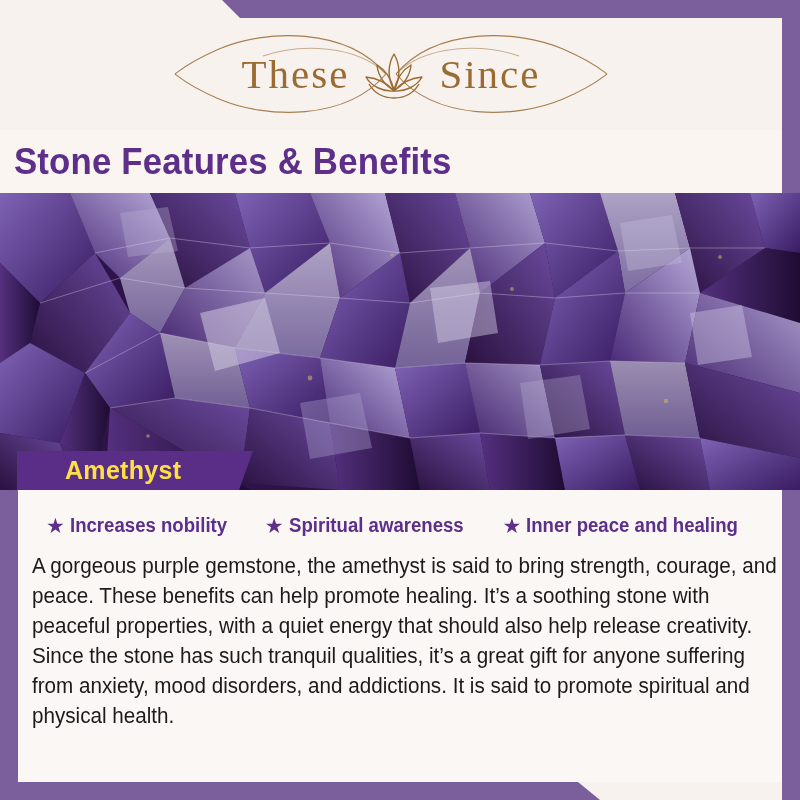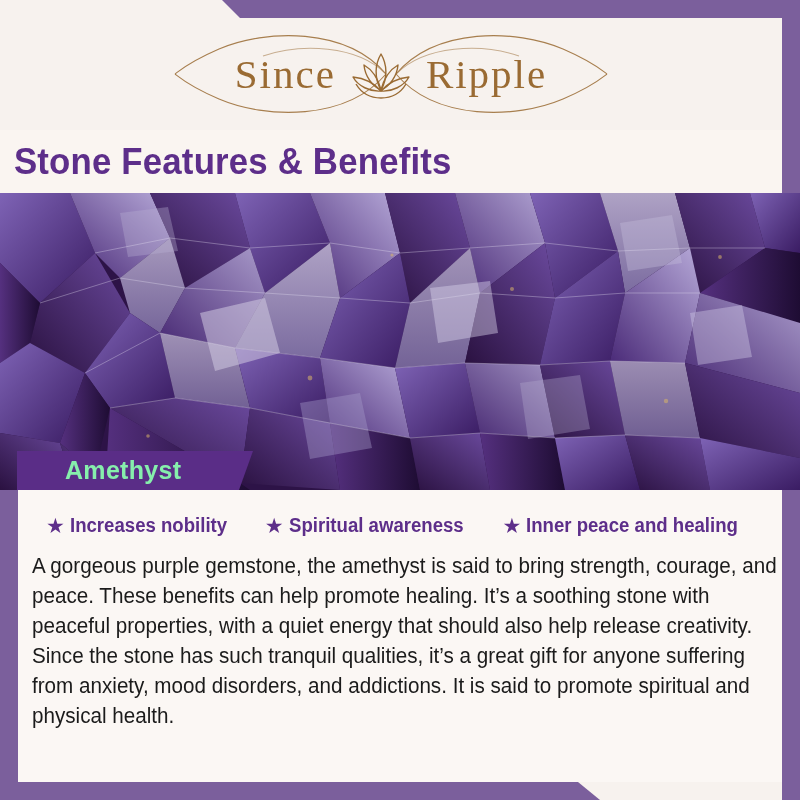--- a/index.html
+++ b/index.html
@@ -124,21 +124,21 @@
     left: 17px;
     top: 451px;
     width: 236px;
     height: 39px;
     background: #5a2d87;
     clip-path: polygon(0 0, 236px 0, 222px 39px, 0 39px);
     display: flex;
     align-items: center;
   }
   .stone-label-text {
-    color: #86efac;
+    color: #fde047;
     font-size: 25px;
     font-weight: bold;
     margin-left: 48px;
     letter-spacing: 0.3px;
   }
 
   
   .content {
     position: absolute;
     left: 18px;
@@ -201,34 +201,34 @@
         <g fill="none" stroke="#9a6b33" stroke-width="1.1" opacity="0.85">
           <path d="M215 43 C 175 -4, 95 -2, 48 18 C 18 31, 8 40, 4 43"></path>
           <path d="M215 43 C 175 90, 95 88, 48 68 C 18 55, 8 46, 4 43"></path>
           <path d="M225 43 C 265 -4, 345 -2, 392 18 C 422 31, 432 40, 436 43"></path>
           <path d="M225 43 C 265 90, 345 88, 392 68 C 422 55, 432 46, 436 43"></path>
           <path d="M215 43 C 186 14, 130 12, 92 25" opacity="0.6"></path>
           <path d="M225 43 C 254 14, 310 12, 348 25" opacity="0.6"></path>
         </g>
       </svg>
 
-      <span class="logo-word">Since</span>
+      <span class="logo-word">These</span>
 
       <svg class="logo-mark" viewBox="0 0 70 56">
         <g fill="none" stroke="#9a6b33" stroke-width="1.4" stroke-linejoin="round">
           <path d="M35 8 C 29 18, 28 32, 35 44 C 42 32, 41 18, 35 8 Z"></path>
           <path d="M35 44 C 26 40, 19 30, 18 19 C 25 23, 32 32, 35 44 Z"></path>
           <path d="M35 44 C 44 40, 51 30, 52 19 C 45 23, 38 32, 35 44 Z"></path>
           <path d="M35 45 C 24 46, 12 40, 7 31 C 17 32, 28 37, 35 45 Z"></path>
           <path d="M35 45 C 46 46, 58 40, 63 31 C 53 32, 42 37, 35 45 Z"></path>
           <path d="M10 38 C 16 48, 26 52, 35 52 C 44 52, 54 48, 60 38"></path>
         </g>
       </svg>
 
-      <span class="logo-word">Ripple</span>
+      <span class="logo-word">Since</span>
     </div>
   </div>
 
   <div class="title-band">
     <div class="title-text">Stone Features &amp; Benefits</div>
   </div>
 
   <div class="hero">
     <svg viewBox="0 0 800 297" preserveAspectRatio="none">
       <defs>

